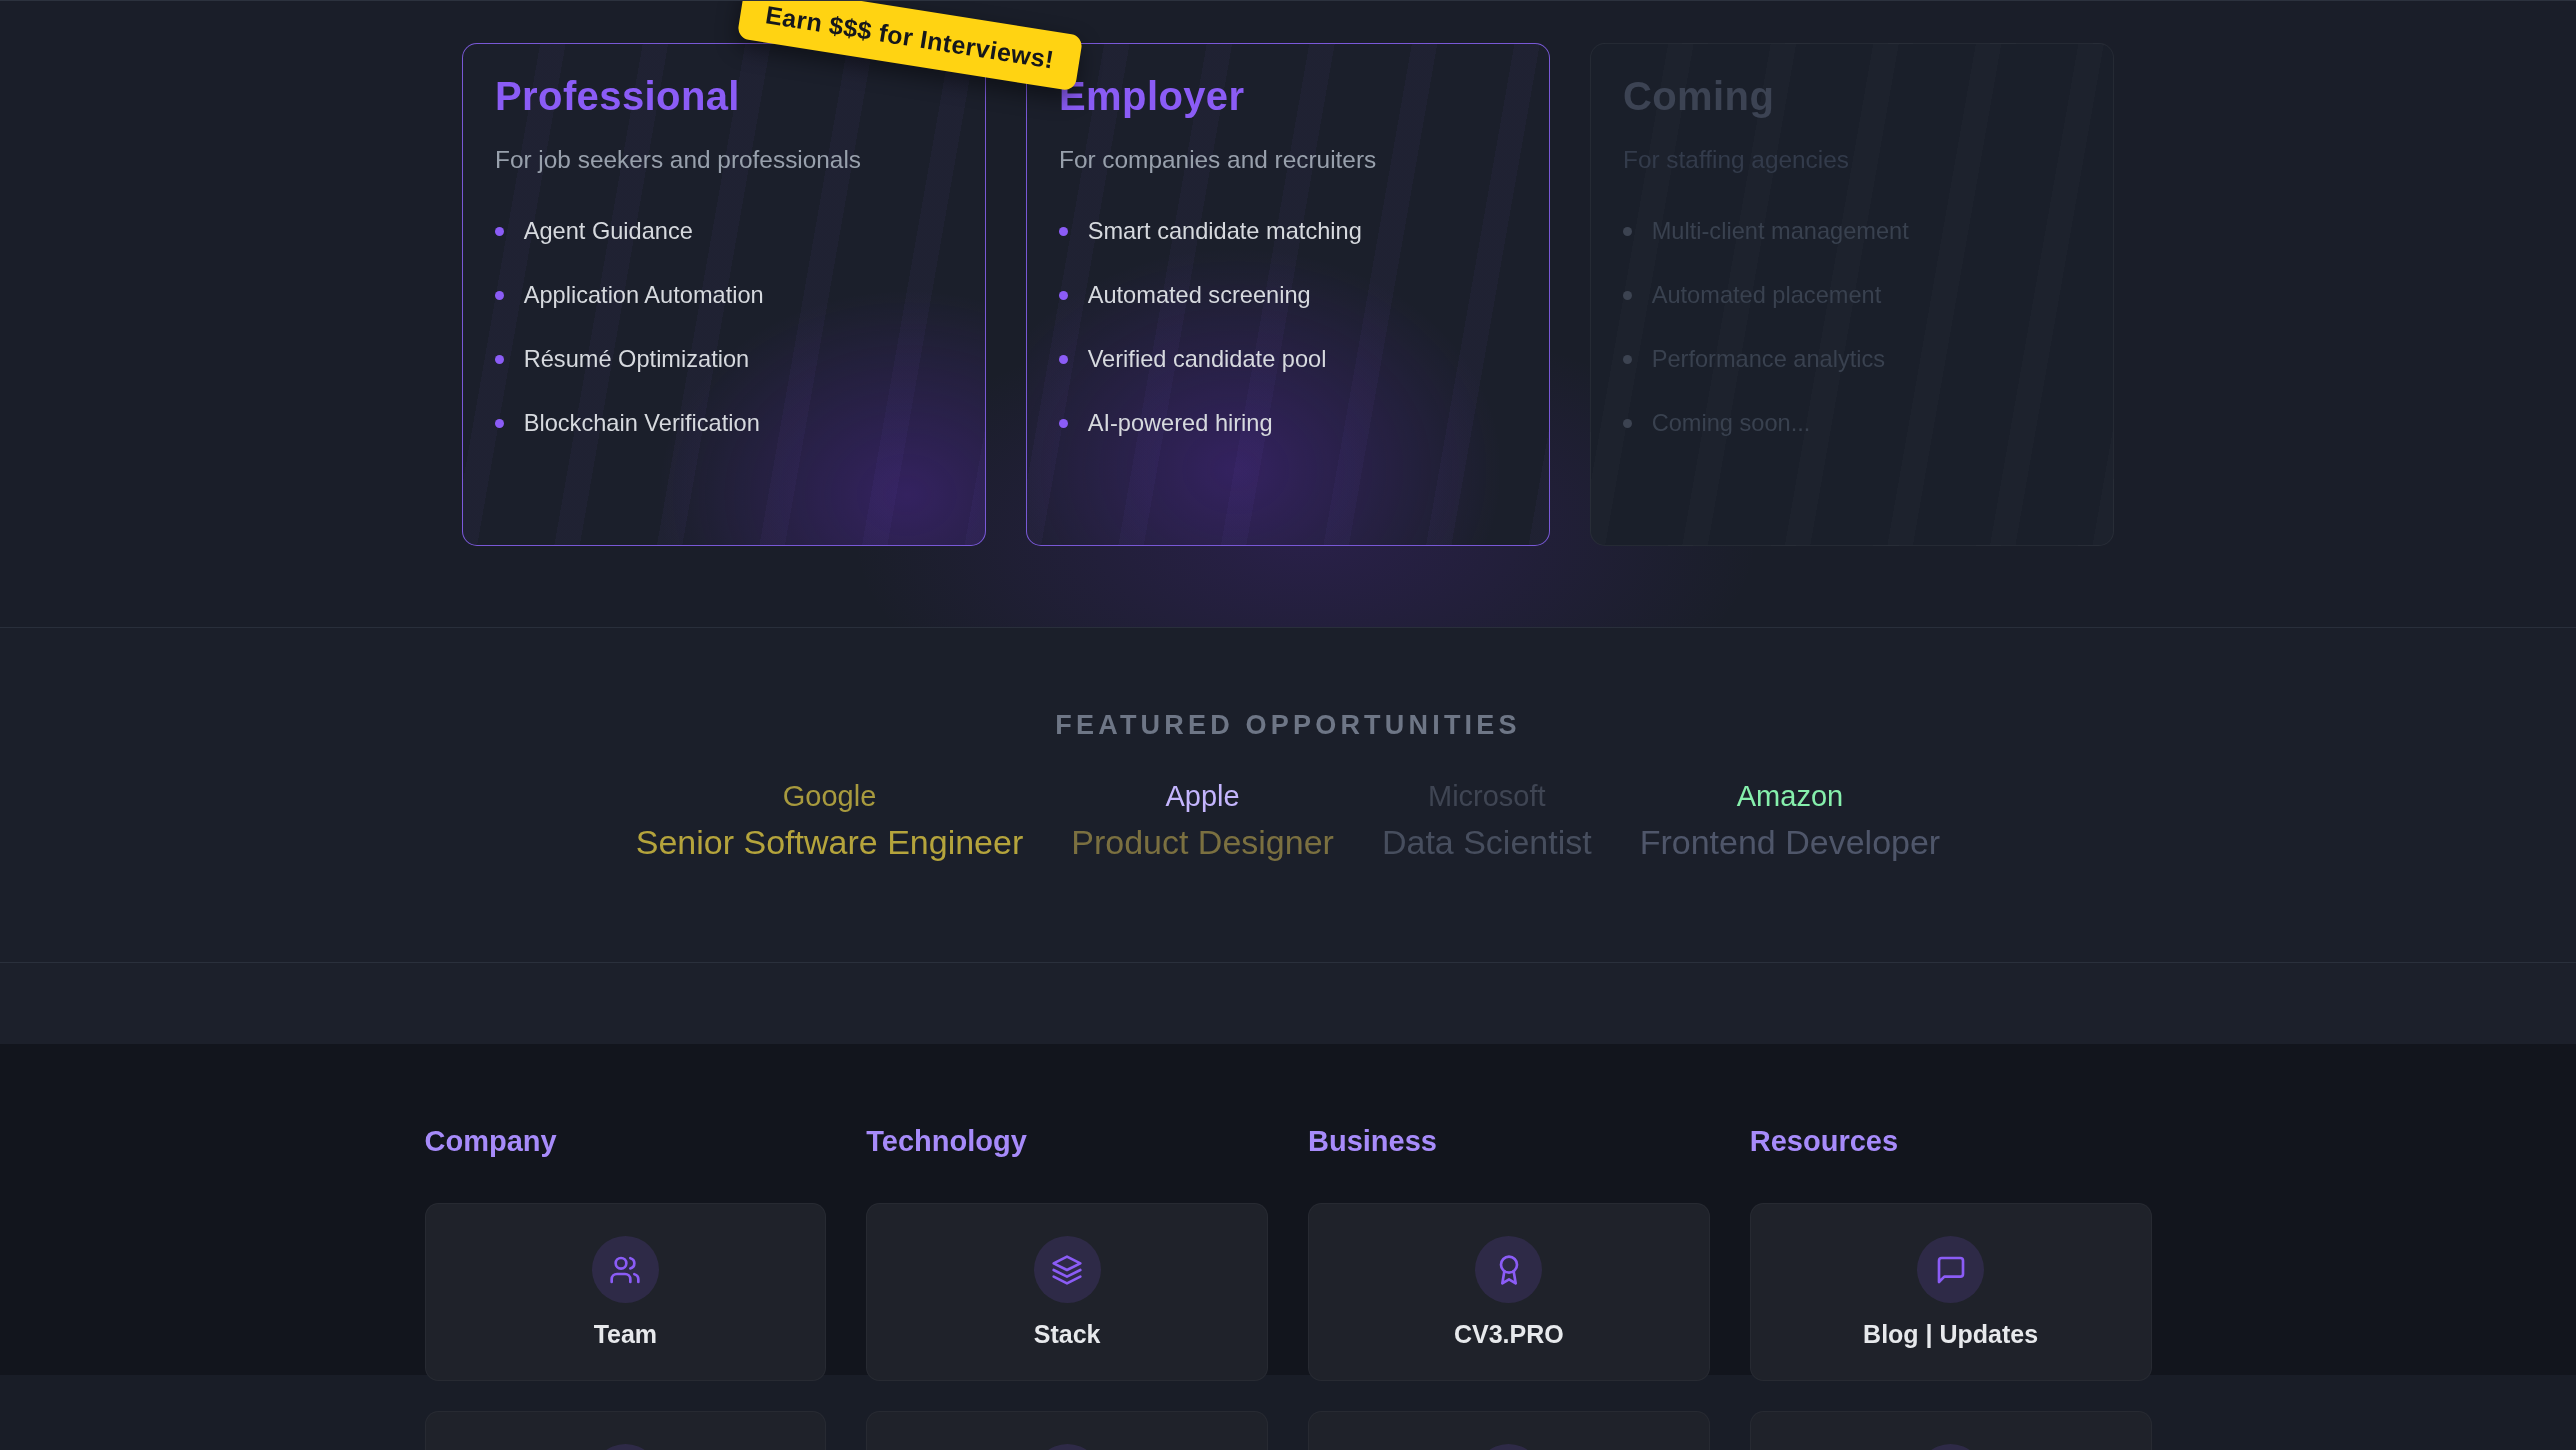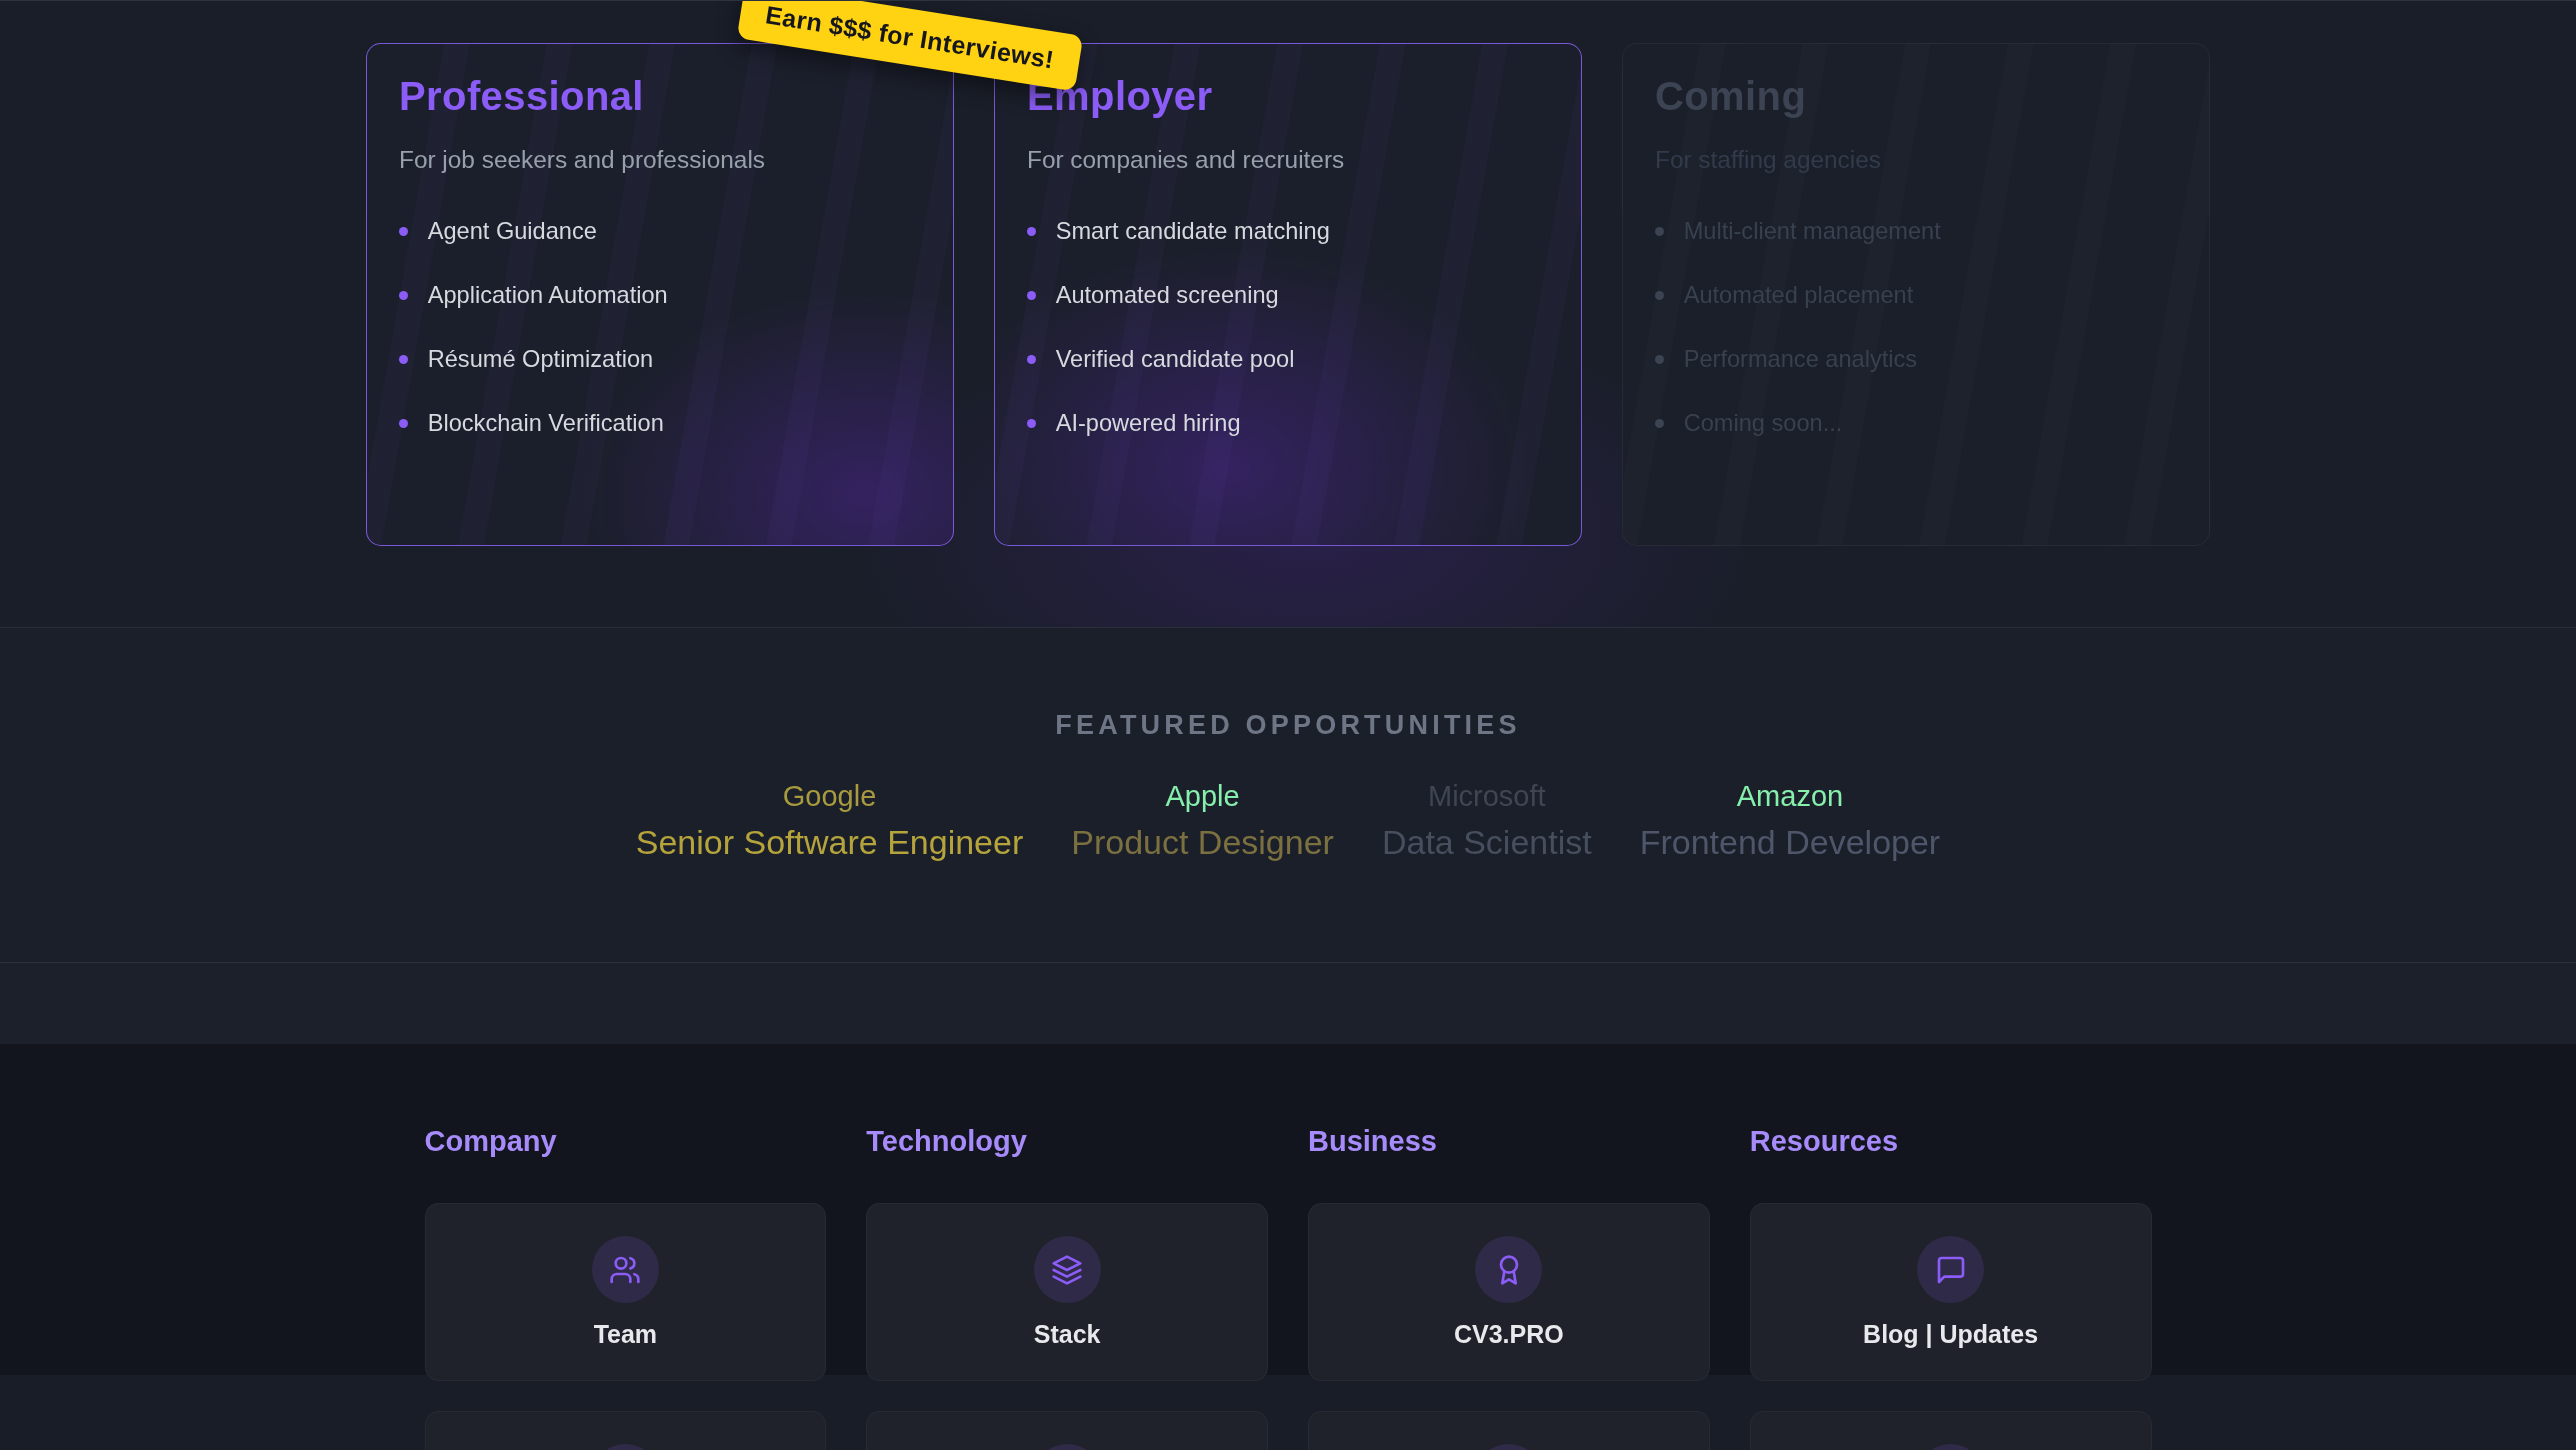--- a/index.html
+++ b/index.html
@@ -20,21 +20,21 @@
   .pricing-glow{
     position:absolute; left:716px; top:152px; width:1179px; height:640px;
     background:radial-gradient(ellipse 55% 50% at 50% 60%, rgba(109,40,217,0.18), transparent 70%);
     pointer-events:none;
   }
   .cards-row{
     position:relative; display:flex; justify-content:center; gap:40px;
     margin-top:42px; z-index:1;
   }
   .pricing-card{
-    width:588px; height:503px; border-radius:15px;
+    width:524px; height:503px; border-radius:15px;
     border:1.7px solid rgba(138,99,245,0.85);
     padding:30px 32px;
     background:
       repeating-linear-gradient(100deg, transparent 0 76px, rgba(139,92,246,0.04) 76px 101px),
       radial-gradient(ellipse 70% 60% at 85% 90%, rgba(109,40,217,0.30), transparent 68%),
       #1b1f2b;
   }
   .pricing-card[data-state="active-alt"]{
     background:
       repeating-linear-gradient(100deg, transparent 0 76px, rgba(139,92,246,0.04) 76px 101px),
@@ -76,21 +76,21 @@
   }
   .featured-heading{
     font-size:27px; font-weight:bold; color:#6e7686; letter-spacing:4.2px;
   }
   .opp-row{ display:flex; justify-content:center; align-items:flex-start; gap:48px; margin-top:39px; }
   .opp-item{ text-align:center; }
   .opp-company{ font-size:29px; margin-bottom:10px; }
   .opp-role{ font-size:34px; }
   .opp-item[data-state="active"] .opp-company{ color:#a89a3e; }
   .opp-item[data-state="active"] .opp-role{ color:#b5a43c; }
-  .opp-item[data-state="fading"] .opp-company{ color:#86efac; }
+  .opp-item[data-state="fading"] .opp-company{ color:#c4b5fd; }
   .opp-item[data-state="fading"] .opp-role{ color:#7b7040; }
   .opp-item[data-state="muted"] .opp-company{ color:#3f4553; }
   .opp-item[data-state="muted"] .opp-role{ color:#474e5e; }
   .opp-item[data-state="muted2"] .opp-company{ color:#86efac; }
   .opp-item[data-state="muted2"] .opp-role{ color:#4f566a; }
 
   .section-strip{ height:81px; background:#1c202b; }
 
   
   .page-footer{ height:331px; background:#12151d; padding-top:81px; }

